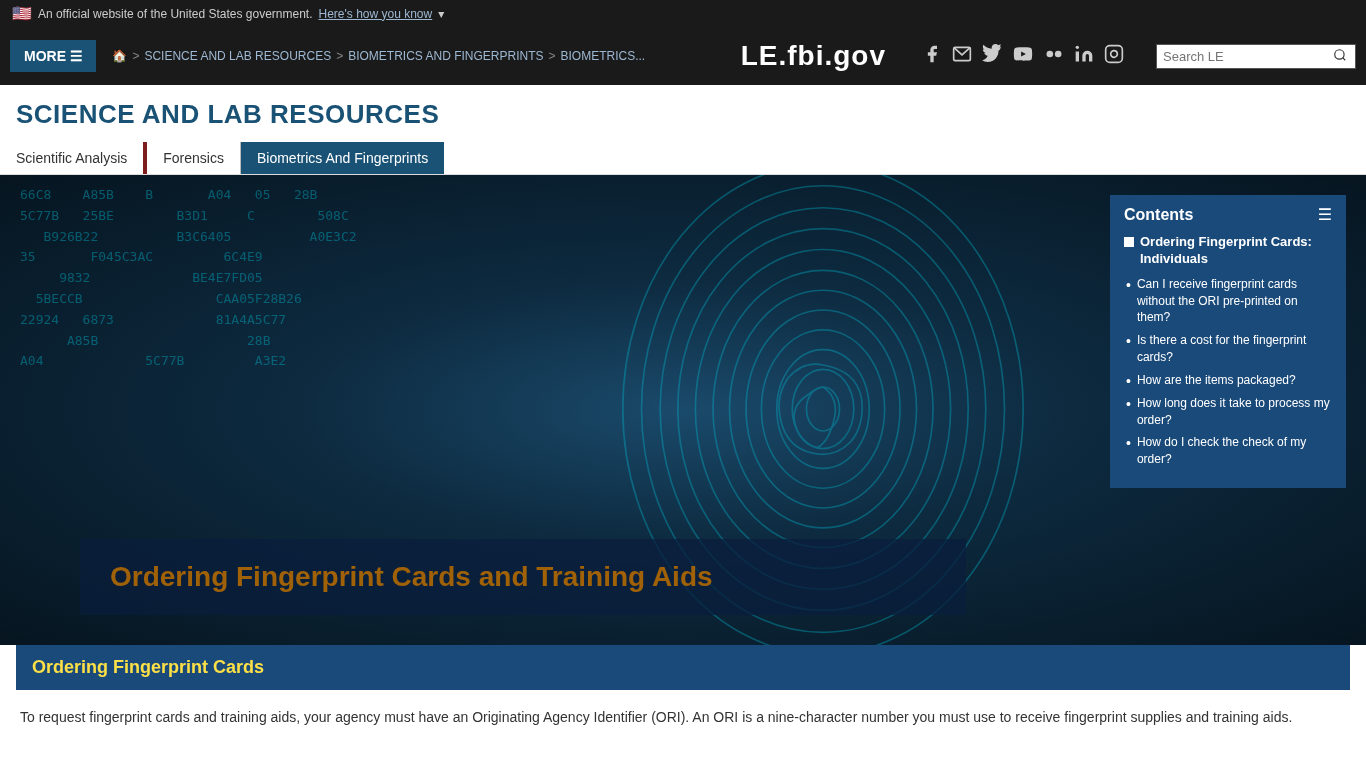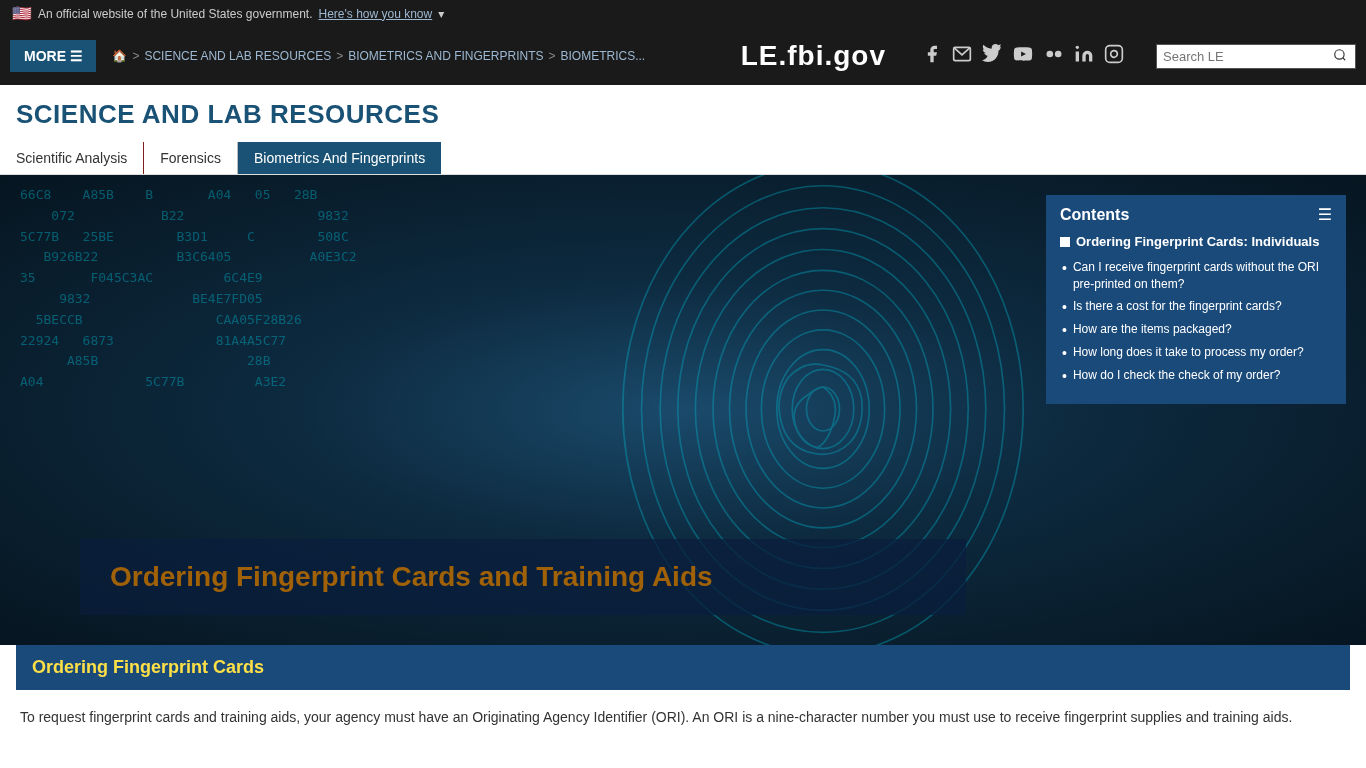--- a/index.html
+++ b/index.html
@@ -121,21 +121,21 @@
       color: #333;
       cursor: pointer;
       border-right: 1px solid #bbb;
       text-decoration: none;
     }
     .sub-nav-item:last-child { border-right: none; }
     .sub-nav-item.active {
       background: #1a5276;
       color: #fff;
     }
-    .sub-nav-item:first-child { padding-left: 0; border-right: 1px solid #7f1d1d; }
+    .sub-nav-item:first-child { padding-left: 0; border-right: 4px solid #7f1d1d; }
 
     
     .hero {
       position: relative;
       width: 100%;
       height: 470px;
       background: #0a1628;
       overflow: hidden;
     }
     .hero-bg {
@@ -180,21 +180,21 @@
       font-size: 28px;
       font-weight: bold;
       line-height: 1.3;
     }
 
     
     .contents-sidebar {
       position: absolute;
       top: 20px;
       right: 20px;
-      width: 300px;
+      width: 236px;
       background: #1a4a7a;
       color: #fff;
       padding: 0;
     }
     .contents-header {
       display: flex;
       align-items: center;
       justify-content: space-between;
       padding: 10px 14px 6px 14px;
     }
@@ -366,21 +366,20 @@
     <a class="sub-nav-item" href="#">Forensics</a>
     <a class="sub-nav-item active" href="#">Biometrics And Fingerprints</a>
   </div>
 </div>
 
 <div class="hero">
   <div class="hero-bg"></div>
 
   <div class="hero-code-text">
     <div>66C8 &nbsp;&nbsp; A85B &nbsp;&nbsp; B &nbsp;&nbsp;&nbsp;&nbsp;&nbsp; A04 &nbsp; 05 &nbsp; 28B</div>
-    <div>&nbsp;&nbsp;&nbsp; 072 &nbsp;&nbsp;&nbsp;&nbsp;&nbsp;&nbsp;&nbsp;&nbsp;&nbsp; B22 &nbsp;&nbsp;&nbsp;&nbsp;&nbsp;&nbsp;&nbsp;&nbsp;&nbsp;&nbsp;&nbsp;&nbsp;&nbsp;&nbsp;&nbsp; 9832</div>
     <div>5C77B &nbsp; 25BE &nbsp;&nbsp;&nbsp;&nbsp;&nbsp;&nbsp; B3D1 &nbsp;&nbsp;&nbsp; C &nbsp;&nbsp;&nbsp;&nbsp;&nbsp;&nbsp; 508C</div>
     <div>&nbsp;&nbsp; B926B22 &nbsp;&nbsp;&nbsp;&nbsp;&nbsp;&nbsp;&nbsp;&nbsp; B3C6405 &nbsp;&nbsp;&nbsp;&nbsp;&nbsp;&nbsp;&nbsp;&nbsp; A0E3C2</div>
     <div>35 &nbsp;&nbsp;&nbsp;&nbsp;&nbsp; F045C3AC &nbsp;&nbsp;&nbsp;&nbsp;&nbsp;&nbsp;&nbsp; 6C4E9</div>
     <div>&nbsp;&nbsp;&nbsp;&nbsp; 9832 &nbsp;&nbsp;&nbsp;&nbsp;&nbsp;&nbsp;&nbsp;&nbsp;&nbsp;&nbsp;&nbsp; BE4E7FD05</div>
     <div>&nbsp; 5BECCB &nbsp;&nbsp;&nbsp;&nbsp;&nbsp;&nbsp;&nbsp;&nbsp;&nbsp;&nbsp;&nbsp;&nbsp;&nbsp;&nbsp;&nbsp; CAA05F28B26</div>
     <div>22924 &nbsp; 6873 &nbsp;&nbsp;&nbsp;&nbsp;&nbsp;&nbsp;&nbsp;&nbsp;&nbsp;&nbsp;&nbsp; 81A4A5C77</div>
     <div>&nbsp;&nbsp;&nbsp;&nbsp;&nbsp; A85B &nbsp;&nbsp;&nbsp;&nbsp;&nbsp;&nbsp;&nbsp;&nbsp;&nbsp;&nbsp;&nbsp;&nbsp;&nbsp;&nbsp;&nbsp;&nbsp;&nbsp; 28B</div>
     <div>A04 &nbsp;&nbsp;&nbsp;&nbsp;&nbsp;&nbsp;&nbsp;&nbsp;&nbsp;&nbsp;&nbsp; 5C77B &nbsp;&nbsp;&nbsp;&nbsp;&nbsp;&nbsp;&nbsp; A3E2</div>
   </div>
 

